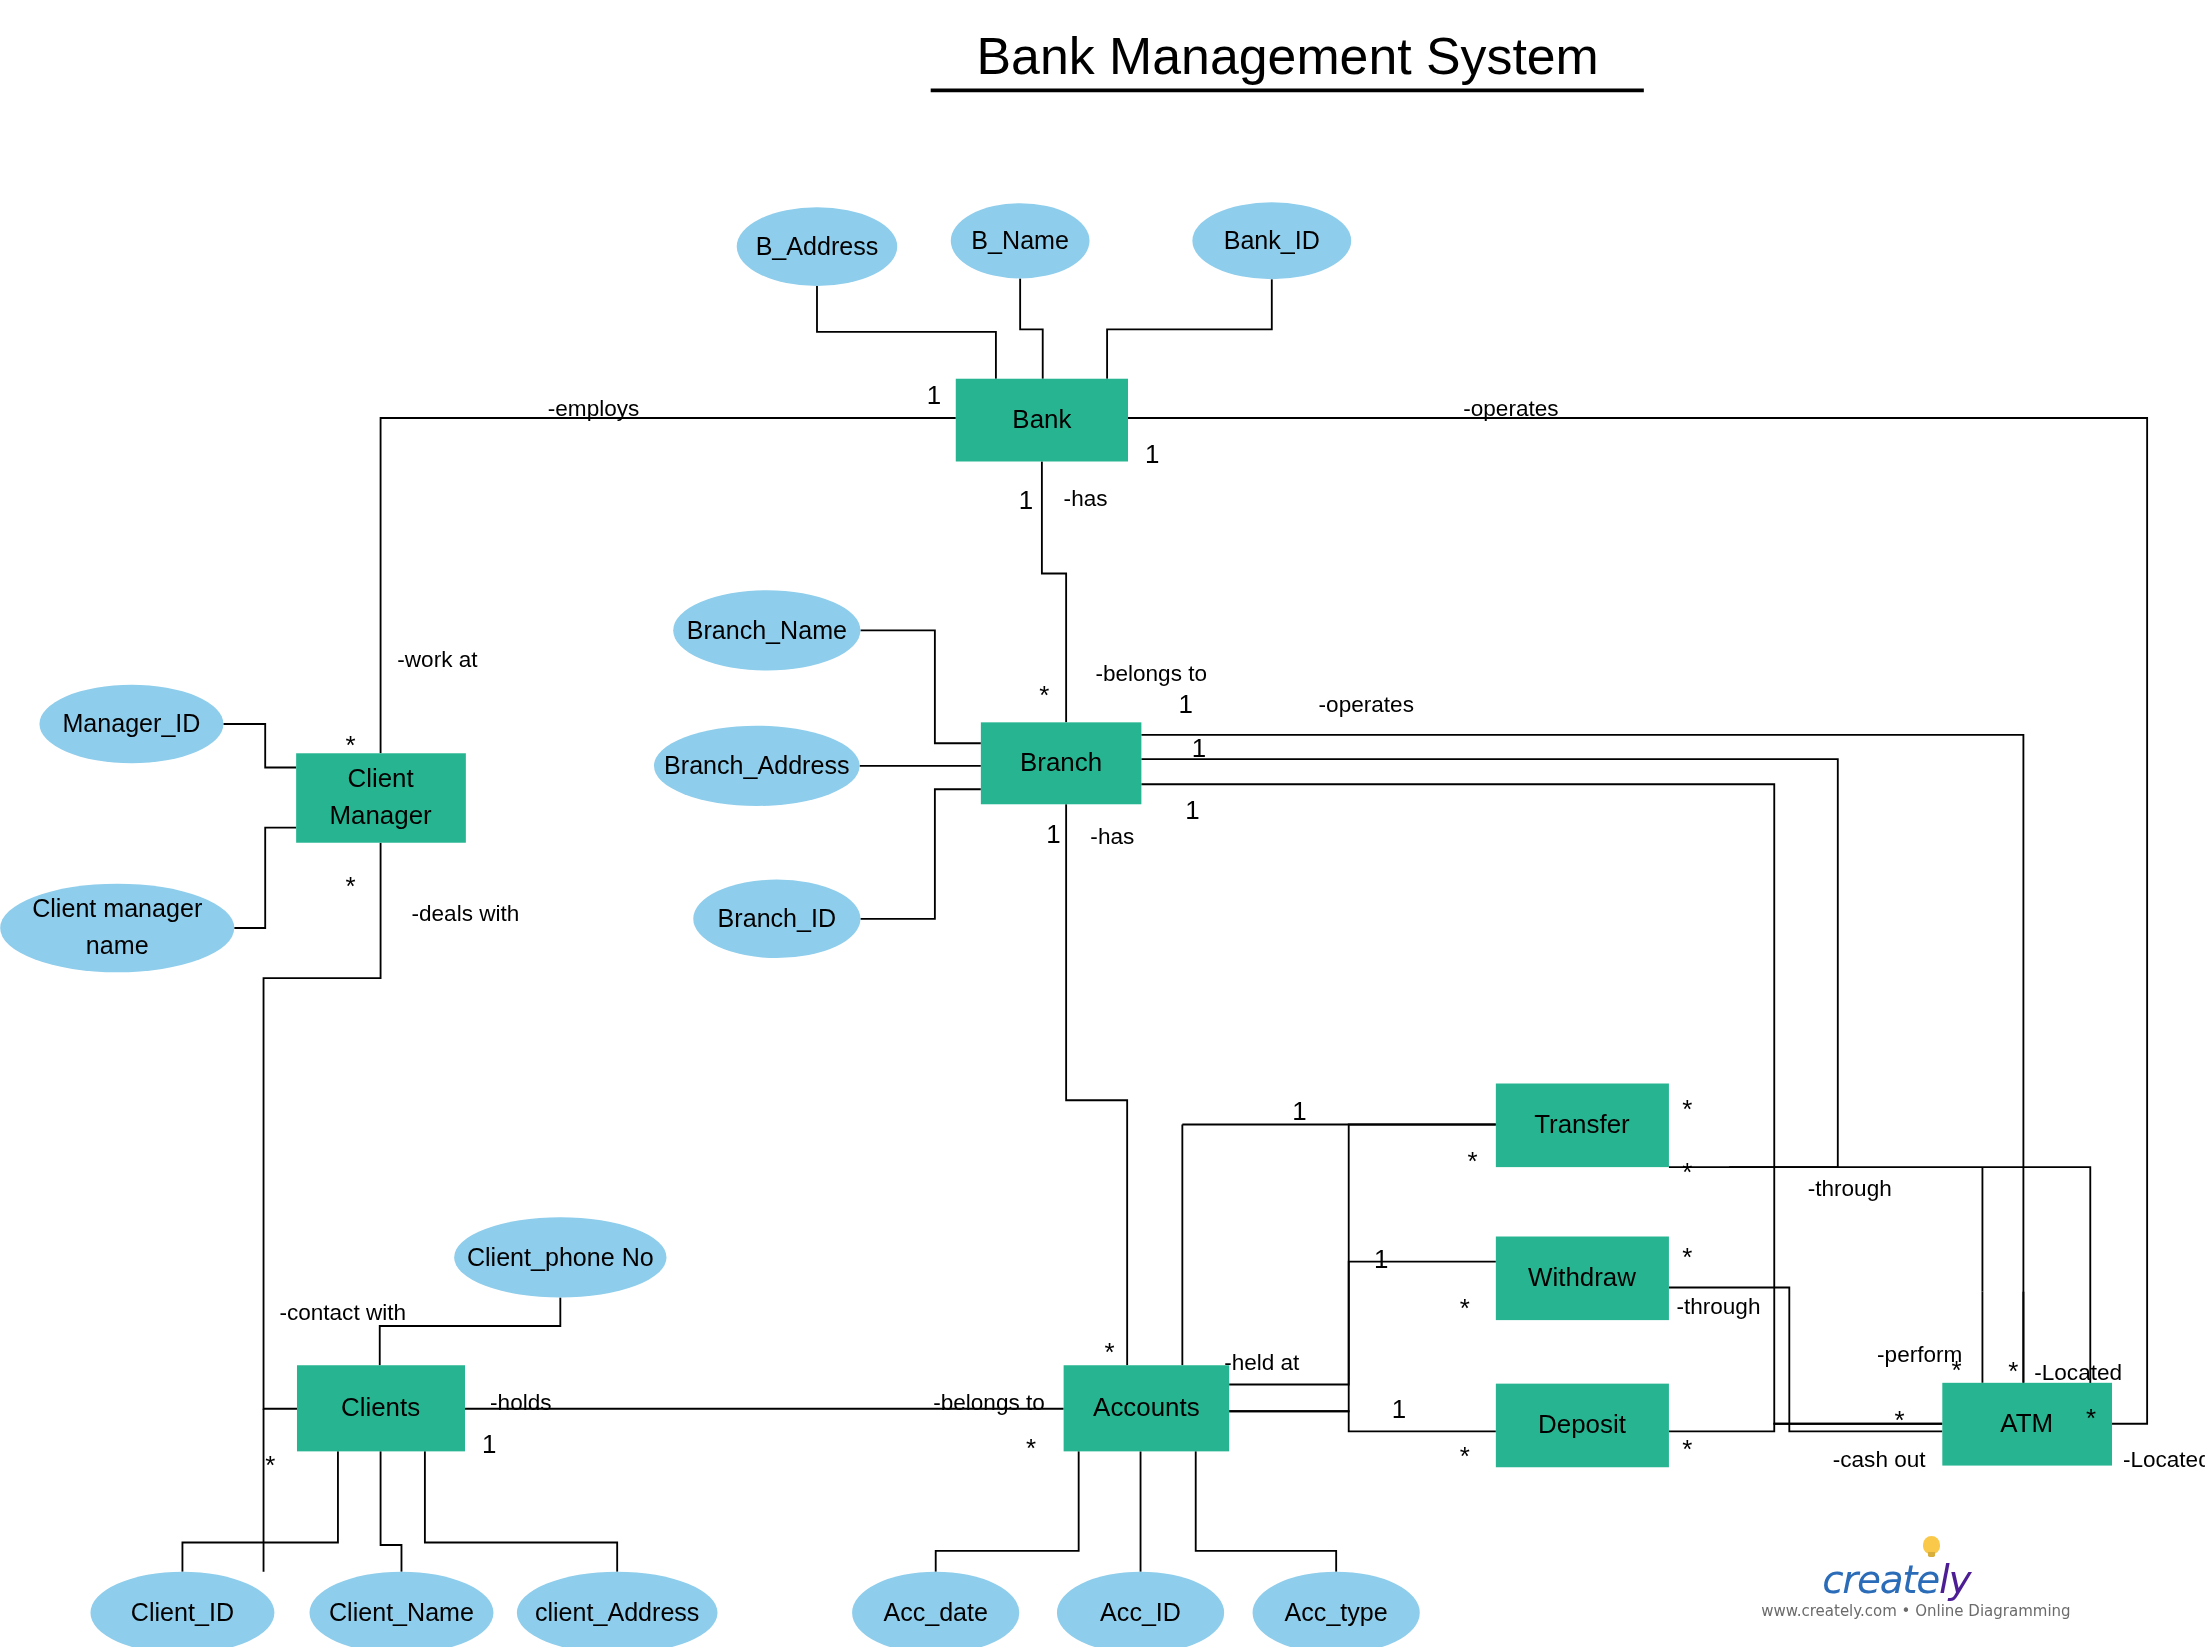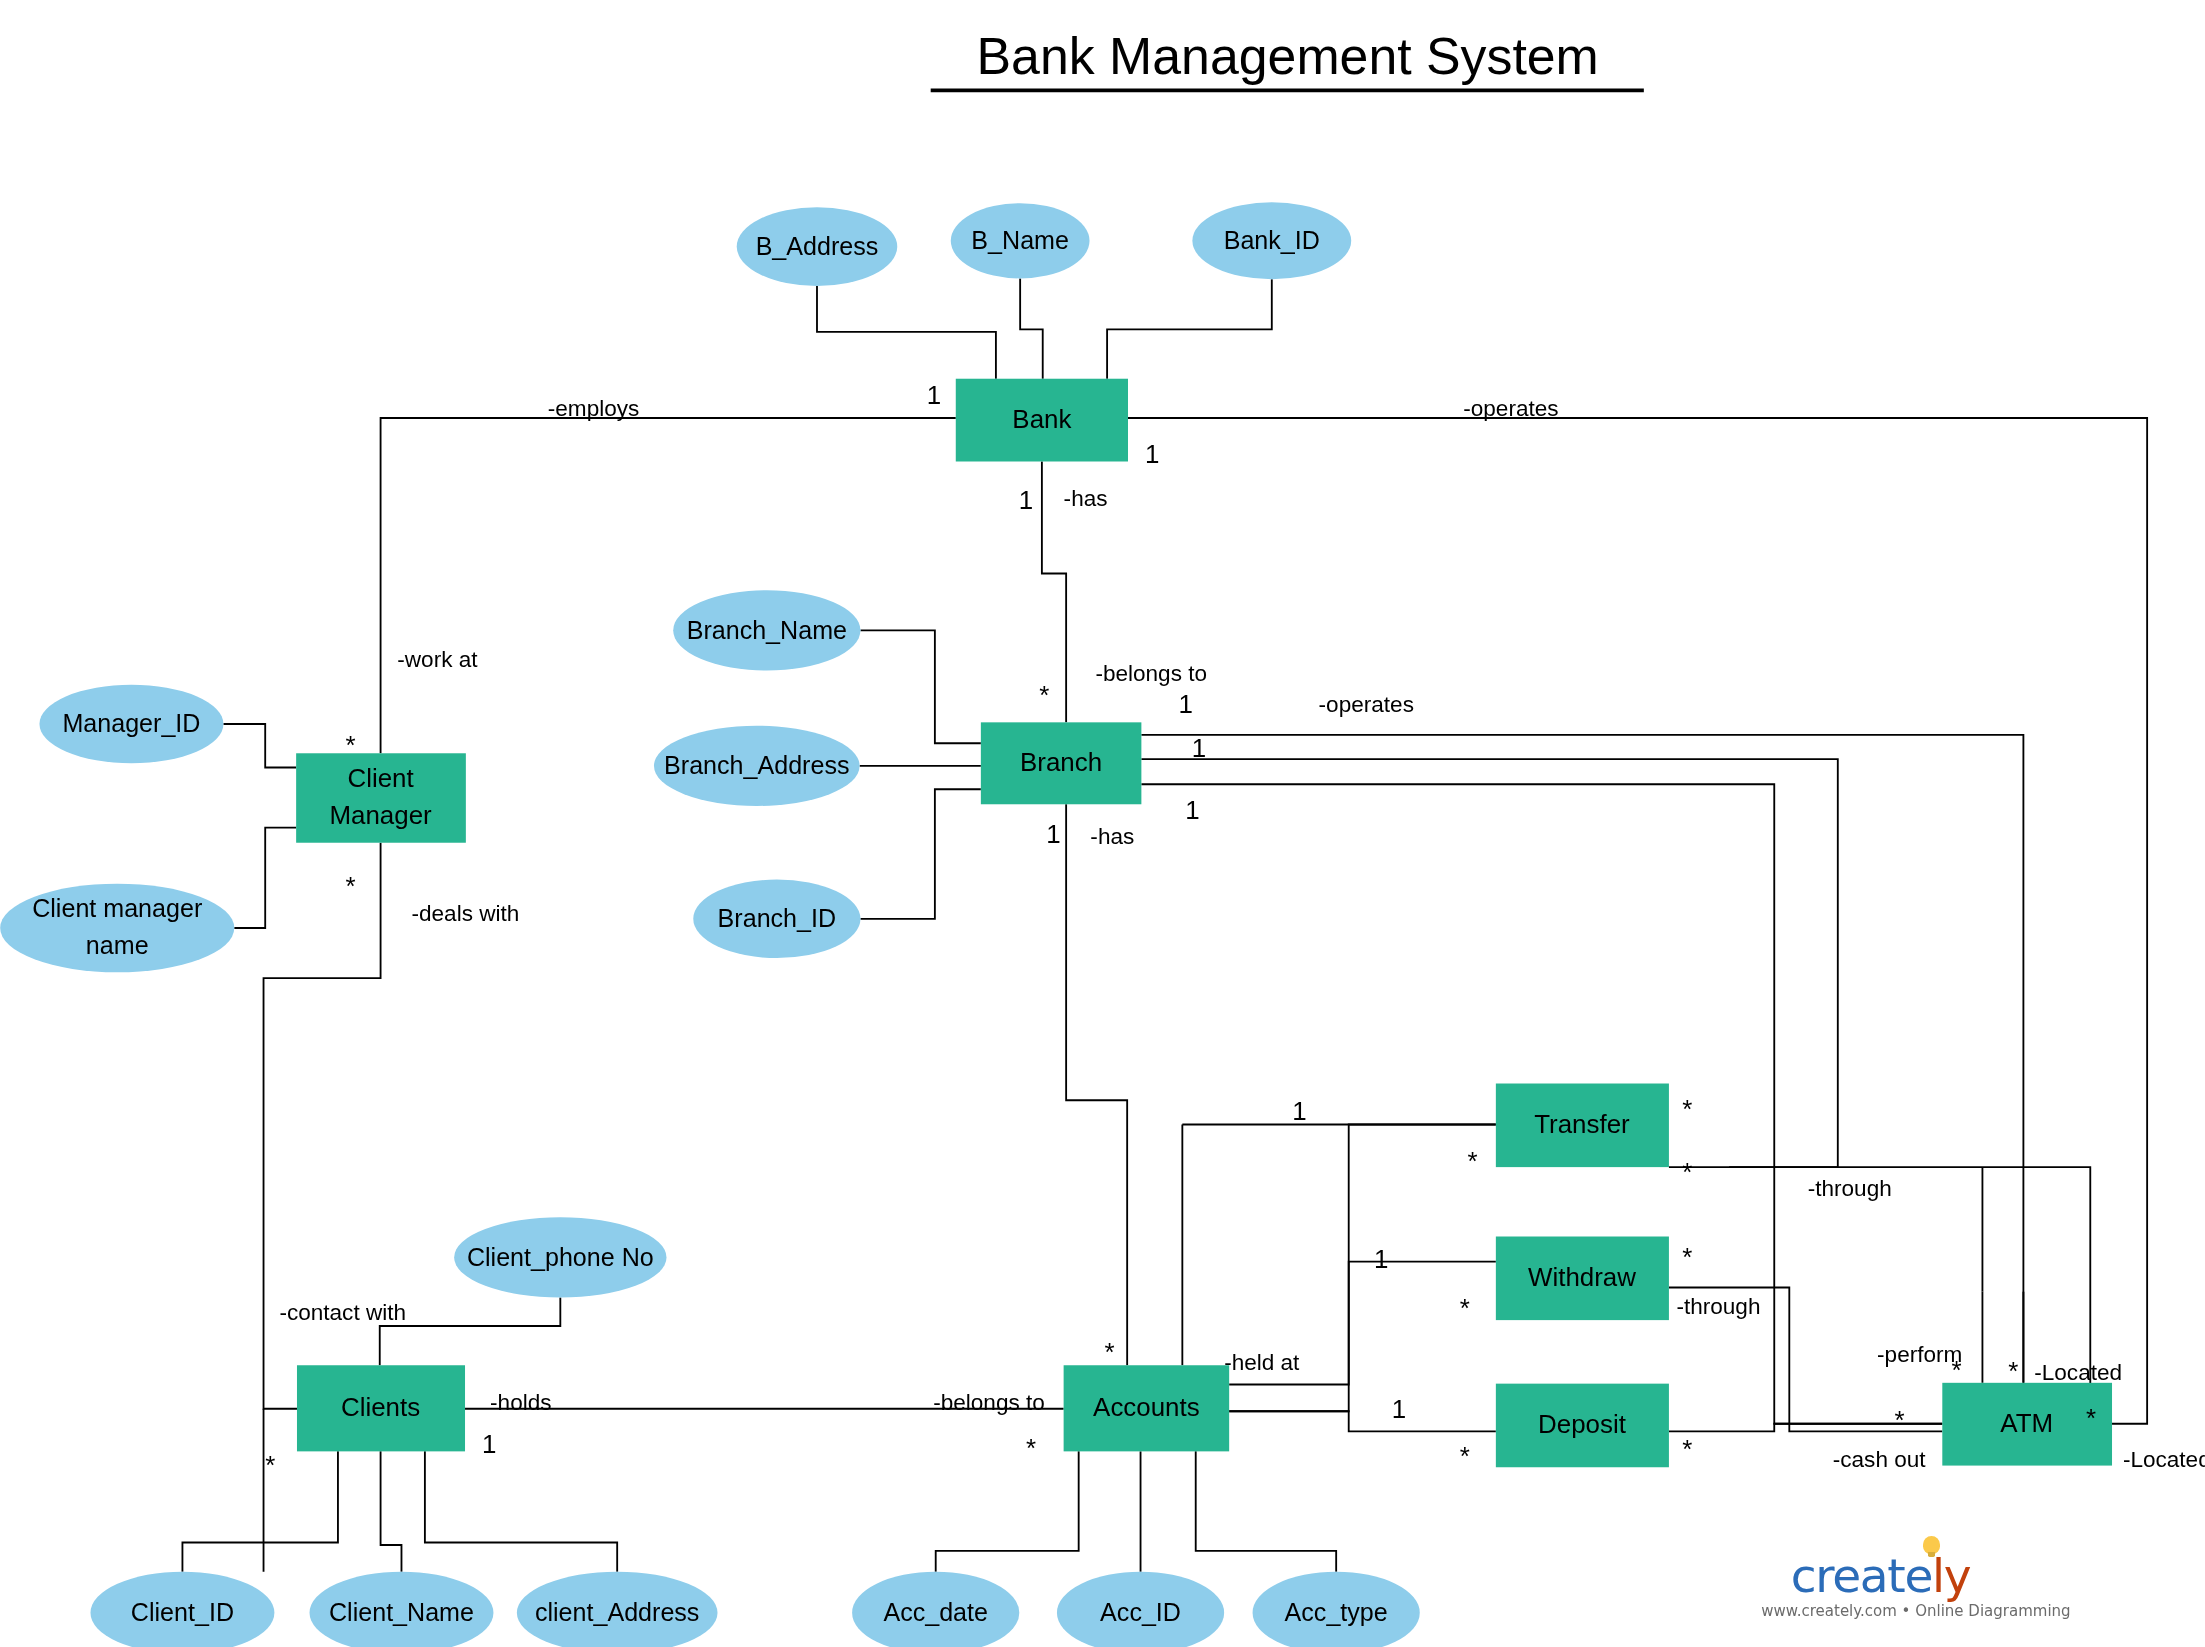--- a/index.html
+++ b/index.html
@@ -77,30 +77,31 @@
     right: 16.7px;
     bottom: 15px;
     width: 209px;
     height: 80px;
     text-align: right;
     user-select: none;
   }
   #wm-word {
     position: relative;
     font-family: "DejaVu Sans", sans-serif;
-    font-size: 47px;
+    font-size: 39px;
     letter-spacing: -1.3px;
     line-height: 1;
     height: 47px;
     display: flex;
     justify-content: flex-end;
     align-items: flex-end;
+    font-style: italic;
   }
   #wm-create { color: #2b6cb8; }
-  #wm-ly { color: #c2410c; }
+  #wm-ly { color: #4c1d95; }
   #wm-bulb {
     position: absolute;
     right: 30px;
     top: -16px;
     width: 17.6px;
     height: 22.6px;
   }
   #wm-bulb .glass {
     position: absolute;
     left: 0; top: 0;

